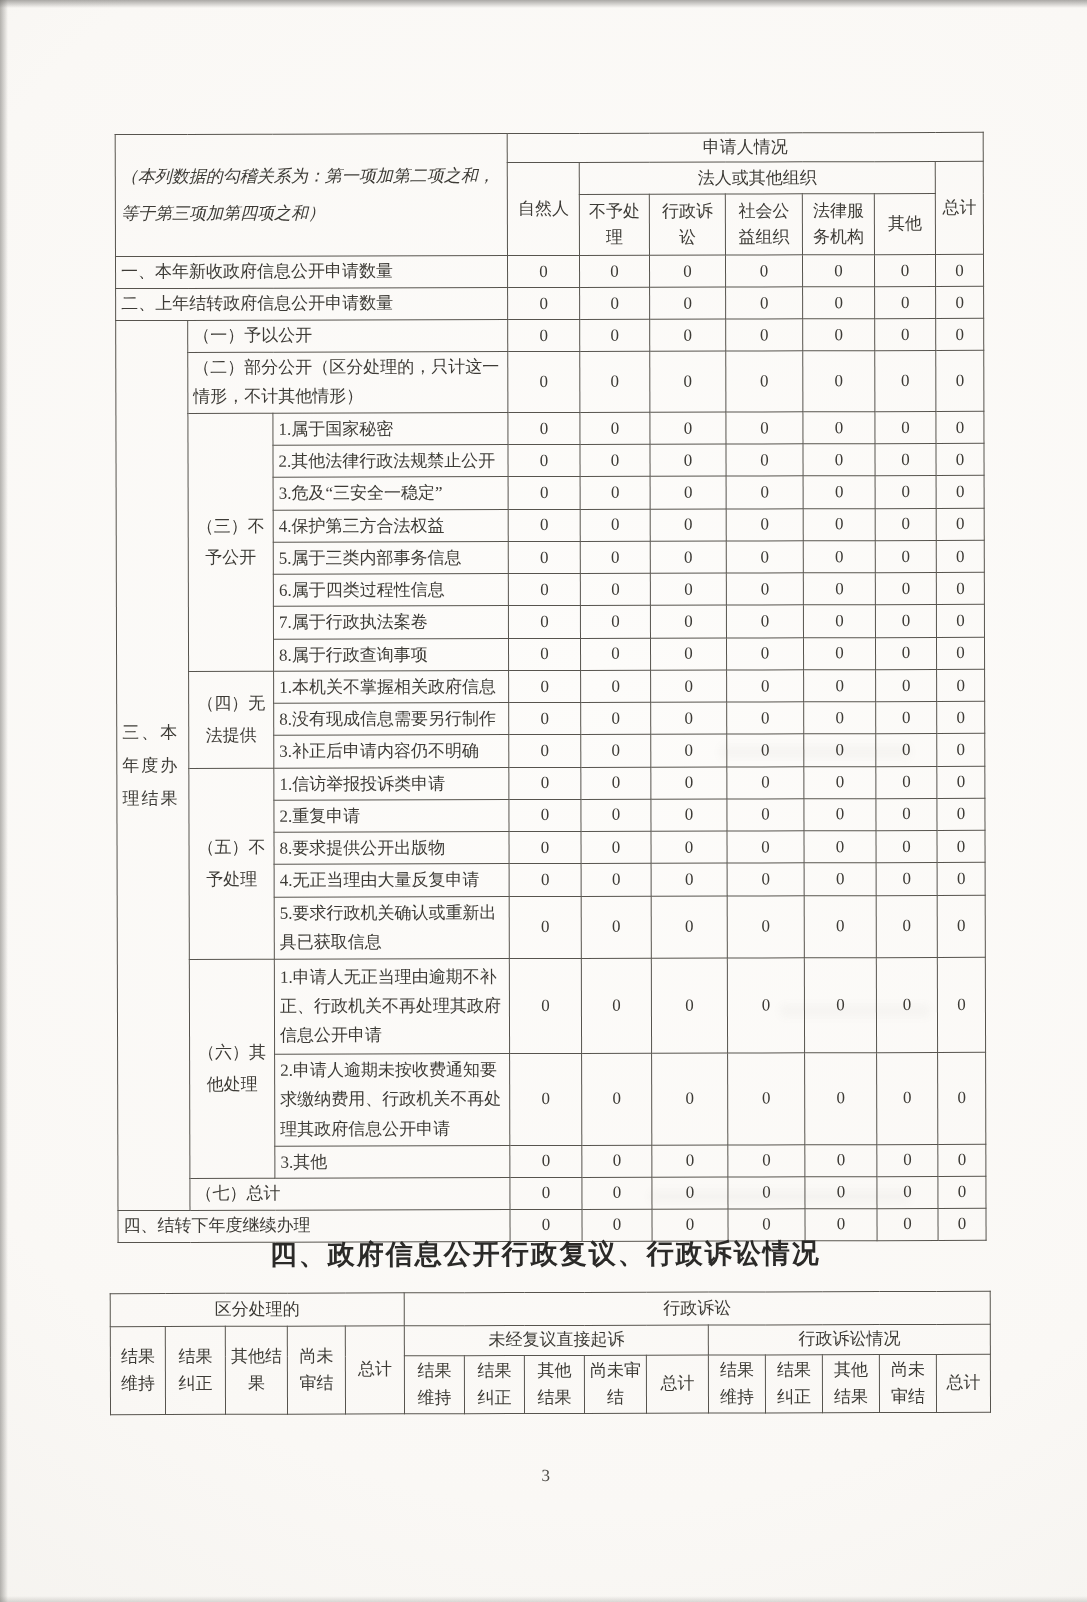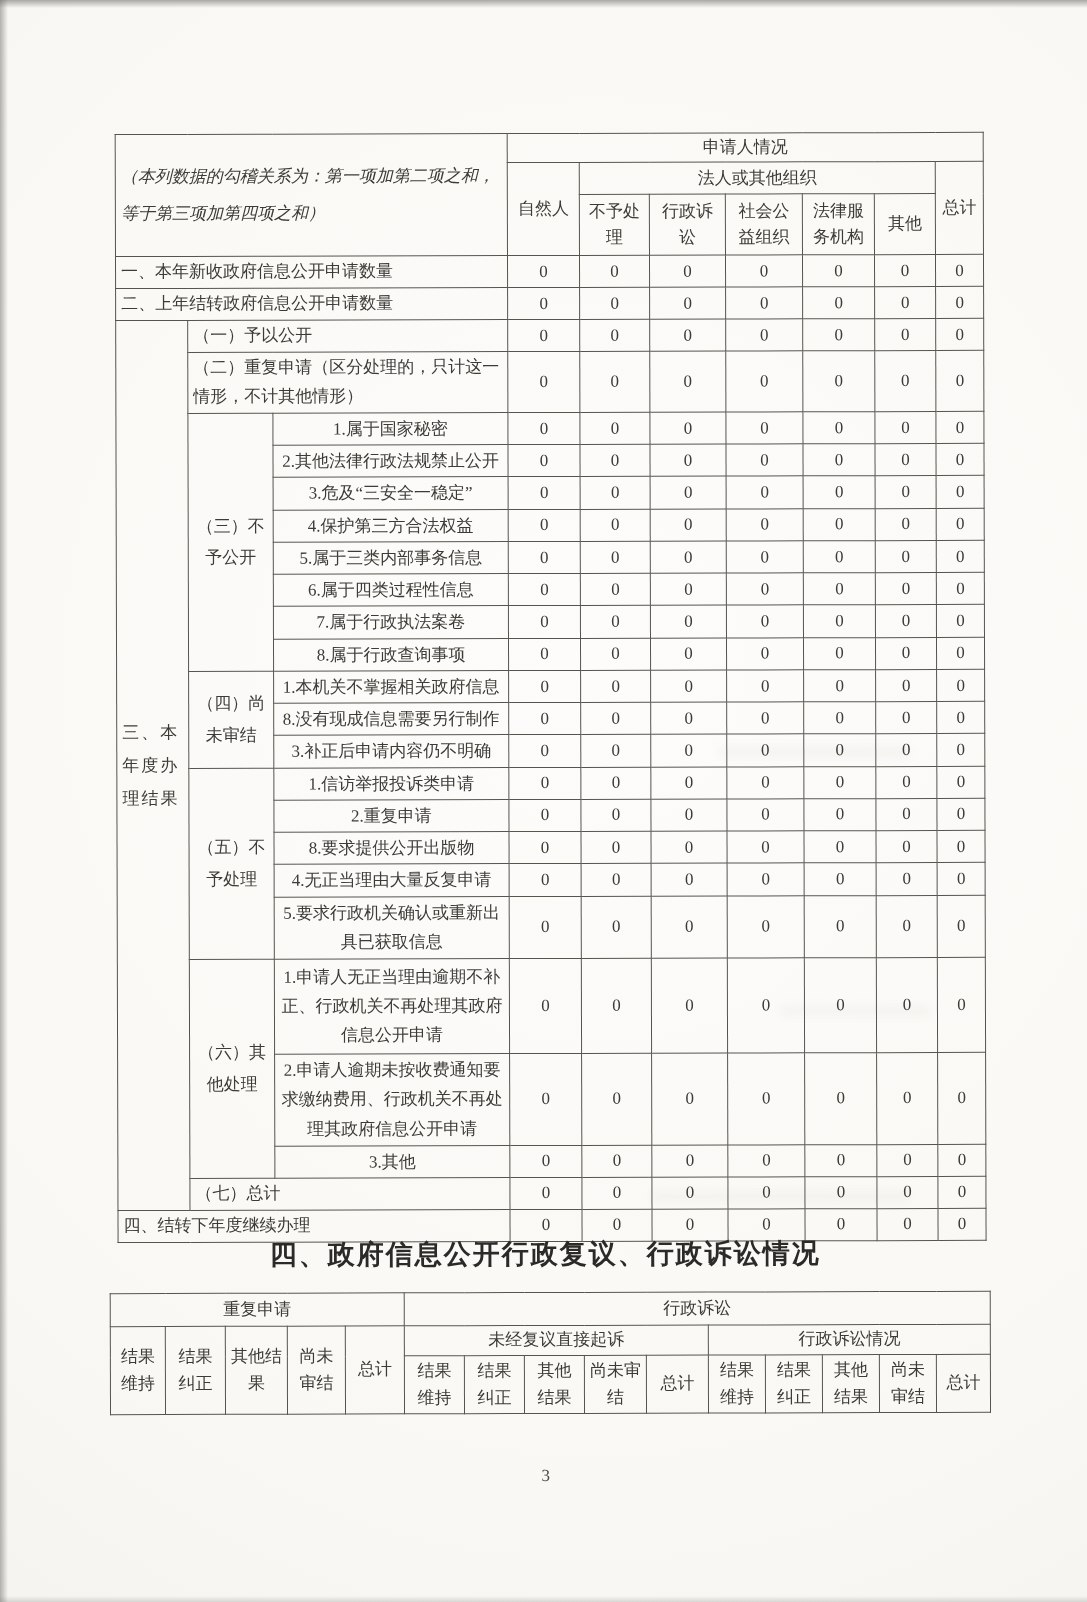--- a/index.html
+++ b/index.html
@@ -15,21 +15,21 @@
   .tilt{position:absolute;left:0;top:0;width:100%;height:100%;transform:rotate(-0.15deg);transform-origin:50% 40%;}
   .smudge{position:absolute;background:#8a8880;opacity:.05;filter:blur(4px);border-radius:4px;}
 
   table.doc{border-collapse:collapse;table-layout:fixed;position:absolute;}
   table.doc td{border:1px solid #57544e;vertical-align:middle;
     font-family:"Liberation Serif","DejaVu Serif",serif;font-size:17px;color:#3d3b36;
     padding:1px 5px;overflow:hidden;word-break:break-all;}
   td.hd{text-align:center;line-height:1.55;padding:1px 3px;}
   td.note{font-style:italic;font-size:16px;line-height:2.15;padding:4px 9px;color:#45433e;text-align:left;}
   td.lbl{text-align:left;line-height:1.7;padding:1px 4px 1px 7px;}
-  td.itm{text-align:center;line-height:1.72;padding:1px 4px 1px 8px;border-radius:16px;}
+  td.itm{text-align:left;line-height:1.72;padding:1px 4px 1px 8px;border-radius:16px;}
   td.grp{text-align:center;line-height:1.85;padding:1px 6px 1px 9px;}
   td.side{text-align:left;line-height:1.95;letter-spacing:2px;padding:1px 4px 1px 9px;}
   td.v{text-align:center;font-size:16.5px;padding:0;color:#44423d;}
 
   tr.h27{height:27px}tr.h30{height:30px}tr.h31{height:31px}tr.h32{height:32px}
   tr.h33{height:33px}tr.h35{height:30px}tr.h58{height:58px}tr.h60{height:60px}
   tr.h61{height:61px}tr.h62{height:62px}tr.h92{height:92px}tr.h95{height:95px}
 
   .main-table{left:116px;top:133px;width:868px;}
   .review-table{left:108px;top:1292px;width:880px;}
@@ -109,21 +109,21 @@
         <td class="lbl" colspan="2">（一）予以公开</td>
         <td class="v">0</td>
             <td class="v">0</td>
             <td class="v">0</td>
             <td class="v">0</td>
             <td class="v">0</td>
             <td class="v">0</td>
             <td class="v">0</td>
       </tr>
       <tr class="h60">
-        <td class="lbl" colspan="2">（二）重复申请（区分处理的，只计这一情形，不计其他情形）</td>
+        <td class="lbl" colspan="2">（二）部分公开（区分处理的，只计这一情形，不计其他情形）</td>
         <td class="v">0</td>
             <td class="v">0</td>
             <td class="v">0</td>
             <td class="v">0</td>
             <td class="v">0</td>
             <td class="v">0</td>
             <td class="v">0</td>
       </tr>
 
       <tr class="h30">
@@ -202,21 +202,21 @@
         <td class="v">0</td>
             <td class="v">0</td>
             <td class="v">0</td>
             <td class="v">0</td>
             <td class="v">0</td>
             <td class="v">0</td>
             <td class="v">0</td>
       </tr>
 
       <tr class="h30">
-        <td class="grp" rowspan="3">（四）尚未审结</td>
+        <td class="grp" rowspan="3">（四）无法提供</td>
         <td class="itm">1.本机关不掌握相关政府信息</td>
         <td class="v">0</td>
             <td class="v">0</td>
             <td class="v">0</td>
             <td class="v">0</td>
             <td class="v">0</td>
             <td class="v">0</td>
             <td class="v">0</td>
       </tr>
       <tr class="h30">
@@ -362,21 +362,21 @@
           <col style="width:62px">
           <col style="width:62px">
         <col style="width:57px">
           <col style="width:57px">
           <col style="width:57px">
           <col style="width:57px">
           <col style="width:54px">
       </colgroup>
       <tbody>
       <tr class="h33">
-        <td class="hd" colspan="5">重复申请</td>
+        <td class="hd" colspan="5">区分处理的</td>
         <td class="hd" colspan="10">行政诉讼</td>
       </tr>
       <tr class="h35">
         <td class="hd" rowspan="2">结果维持</td>
         <td class="hd" rowspan="2">结果纠正</td>
         <td class="hd" rowspan="2">其他结果</td>
         <td class="hd" rowspan="2">尚未审结</td>
         <td class="hd" rowspan="2">总计</td>
         <td class="hd" colspan="5">未经复议直接起诉</td>
         <td class="hd" colspan="5">行政诉讼情况</td>

